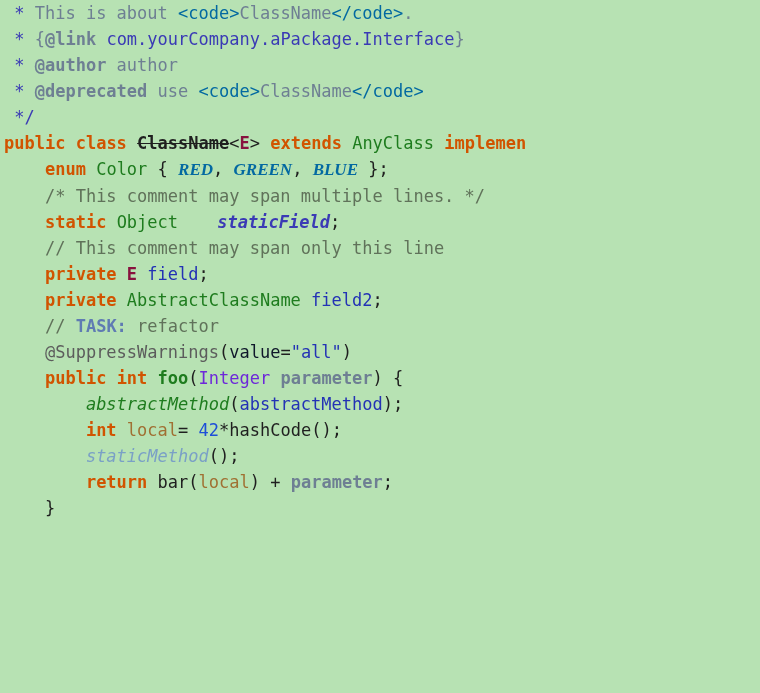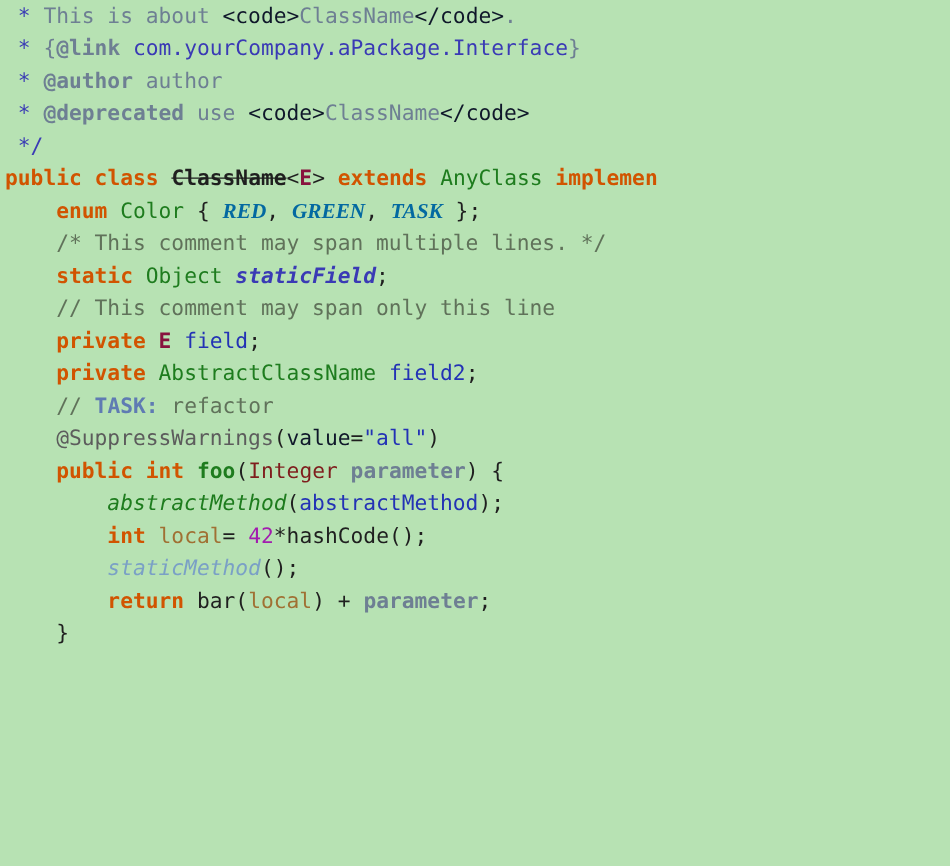--- a/index.html
+++ b/index.html
@@ -14,58 +14,58 @@
     height: 693px;
   }
   pre {
     margin: 0;
     padding: 0 0 0 4px;
     white-space: pre;
   }
   .javadoc-tag   { color: #6e7f93; font-weight: bold; }
   .javadoc-text  { color: #6e7f93; }
   .javadoc-link  { color: #3a3ab5; }
-  .javadoc-html  { color: #0f172a; }
+  .javadoc-html  { color: #0369a1; }
   .javadoc-delim { color: #3a3ab5; }
   .keyword       { color: #d15400; font-weight: bold; }
   .class-name    { color: #1f1f1f; font-weight: bold; text-decoration: line-through; }
   .type-param    { color: #88123e; font-weight: bold; }
   .type-ref      { color: #1e7c1e; }
   .punct         { color: #1f1f1f; }
   .enum-const    { color: #0369a1; font-weight: bold; font-style: italic; font-family: Liberation Serif, serif; }
   .comment       { color: #60725a; }
   .task-comment  { color: #5f7bb3; font-weight: bold; }
-  .static-field  { color: #3a3ab5; font-style: italic; font-weight: bold;}
+  .static-field  { color: #3a3ab5; font-style: italic; font-weight: bold; margin-left: 29px;}
   .abstract-class{ color: #1e7c1e; }
   .field-name    { color: #2332b5; }
   .annotation    { color: #5c5c5c; }
   .annotation-key{ color: #0f172a; }
   .string        { color: #2332b5; }
   .method-decl   { color: #1e7c1e; font-weight: bold; }
-  .param-type    { color: #7f1d1d; margin-top: 16px; }
+  .param-type    { color: #6d28d9; margin-top: 16px; }
   .param-name    { color: #6e7f93; font-weight: bold;}
   .abstract-method{ color:#1e7c1e; font-style: italic; margin-top: 16px;}
   .inherited-fld { color:#2332b5; }
   .prim-type     { color:#d15400; font-weight:bold;}
   .local-var     { color:#a07033; font-weight: normal;}
-  .number        { color:#a21caf; }
+  .number        { color:#1d4ed8; }
   .method-call   { color:#1f1f1f; }
   .static-method { color:#7aa0c6; font-style: italic; margin-top: 13px;}
   .operator      { color:#1f1f1f; }
 </style>
 </head>
 <body>
 
 <pre><span class="javadoc-delim"> * </span><span class="javadoc-text">This is about </span><span class="javadoc-html">&lt;code&gt;</span><span class="javadoc-text">ClassName</span><span class="javadoc-html">&lt;/code&gt;</span><span class="javadoc-text">.</span>
 <span class="javadoc-delim"> * </span><span class="javadoc-text">{</span><span class="javadoc-tag">@link</span><span class="javadoc-link"> com.yourCompany.aPackage.Interface</span><span class="javadoc-text">}</span>
 <span class="javadoc-delim"> * </span><span class="javadoc-tag">@author</span><span class="javadoc-text"> author</span>
 <span class="javadoc-delim"> * </span><span class="javadoc-tag">@deprecated</span><span class="javadoc-text"> use </span><span class="javadoc-html">&lt;code&gt;</span><span class="javadoc-text">ClassName</span><span class="javadoc-html">&lt;/code&gt;</span>
 <span class="javadoc-delim"> *</span><span class="javadoc-delim">/</span>
 <span class="keyword">public</span> <span class="keyword">class</span> <span class="class-name">ClassName</span><span class="punct">&lt;</span><span class="type-param">E</span><span class="punct">&gt;</span> <span class="keyword">extends</span> <span class="type-ref">AnyClass</span> <span class="keyword">implemen</span>
-    <span class="keyword">enum</span> <span class="type-ref">Color</span> <span class="punct">{</span> <span class="enum-const">RED</span><span class="punct">,</span> <span class="enum-const">GREEN</span><span class="punct">,</span> <span class="enum-const">TASK</span> <span class="punct">}</span><span class="punct">;</span>
+    <span class="keyword">enum</span> <span class="type-ref">Color</span> <span class="punct">{</span> <span class="enum-const">RED</span><span class="punct">,</span> <span class="enum-const">GREEN</span><span class="punct">,</span> <span class="enum-const">BLUE</span> <span class="punct">}</span><span class="punct">;</span>
     <span class="comment">/* This comment may span multiple lines. */</span>
     <span class="keyword">static</span> <span class="type-ref">Object</span> <span class="static-field">staticField</span><span class="punct">;</span>
     <span class="comment">// This comment may span only this line</span>
     <span class="keyword">private</span> <span class="type-param">E</span> <span class="field-name">field</span><span class="punct">;</span>
     <span class="keyword">private</span> <span class="abstract-class">AbstractClassName</span> <span class="field-name">field2</span><span class="punct">;</span>
     <span class="comment">// </span><span class="task-comment">TASK:</span><span class="comment"> refactor</span>
     <span class="annotation">@SuppressWarnings</span><span class="punct">(</span><span class="annotation-key">value</span><span class="punct">=</span><span class="string">"all"</span><span class="punct">)</span>
     <span class="keyword">public</span> <span class="prim-type">int</span> <span class="method-decl">foo</span><span class="punct">(</span><span class="param-type">Integer</span> <span class="param-name">parameter</span><span class="punct">)</span> <span class="punct">{</span>
         <span class="abstract-method">abstractMethod</span><span class="punct">(</span><span class="inherited-fld">abstractMethod</span><span class="punct">)</span><span class="punct">;</span>
         <span class="prim-type">int</span> <span class="local-var">local</span><span class="punct">=</span> <span class="number">42</span><span class="operator">*</span><span class="method-call">hashCode</span><span class="punct">()</span><span class="punct">;</span>

